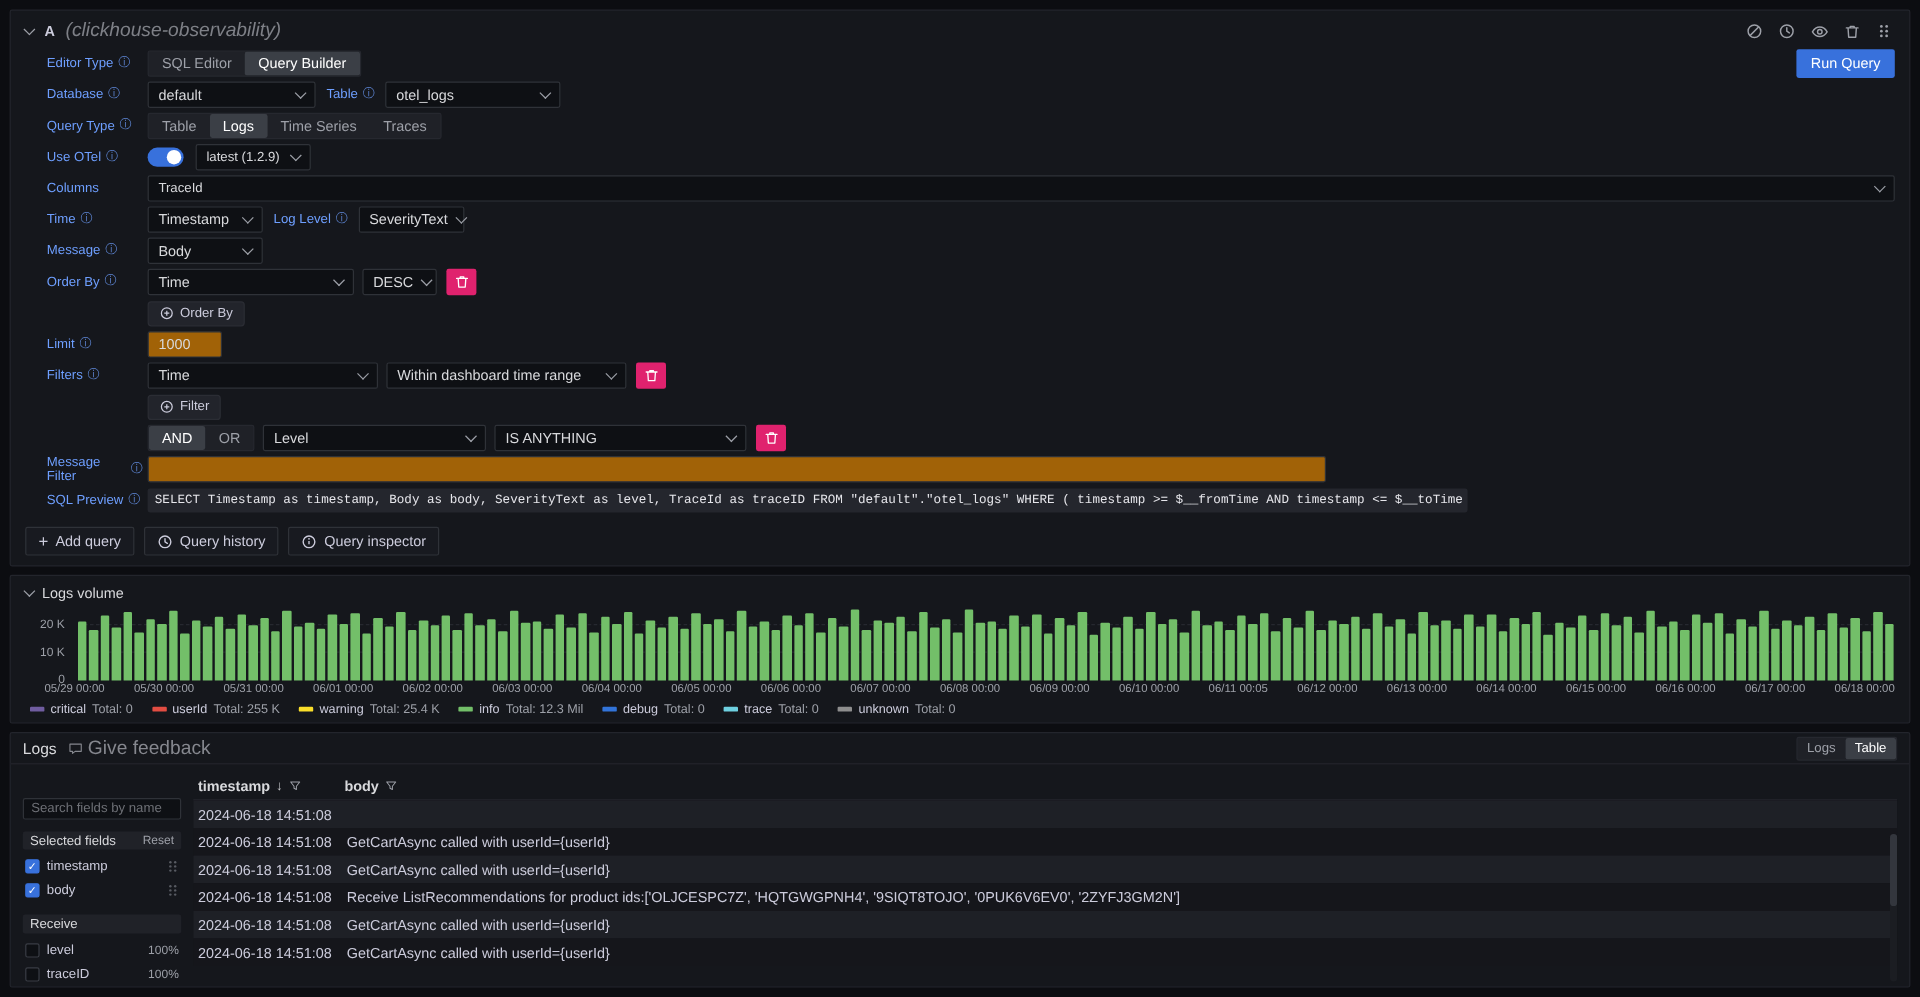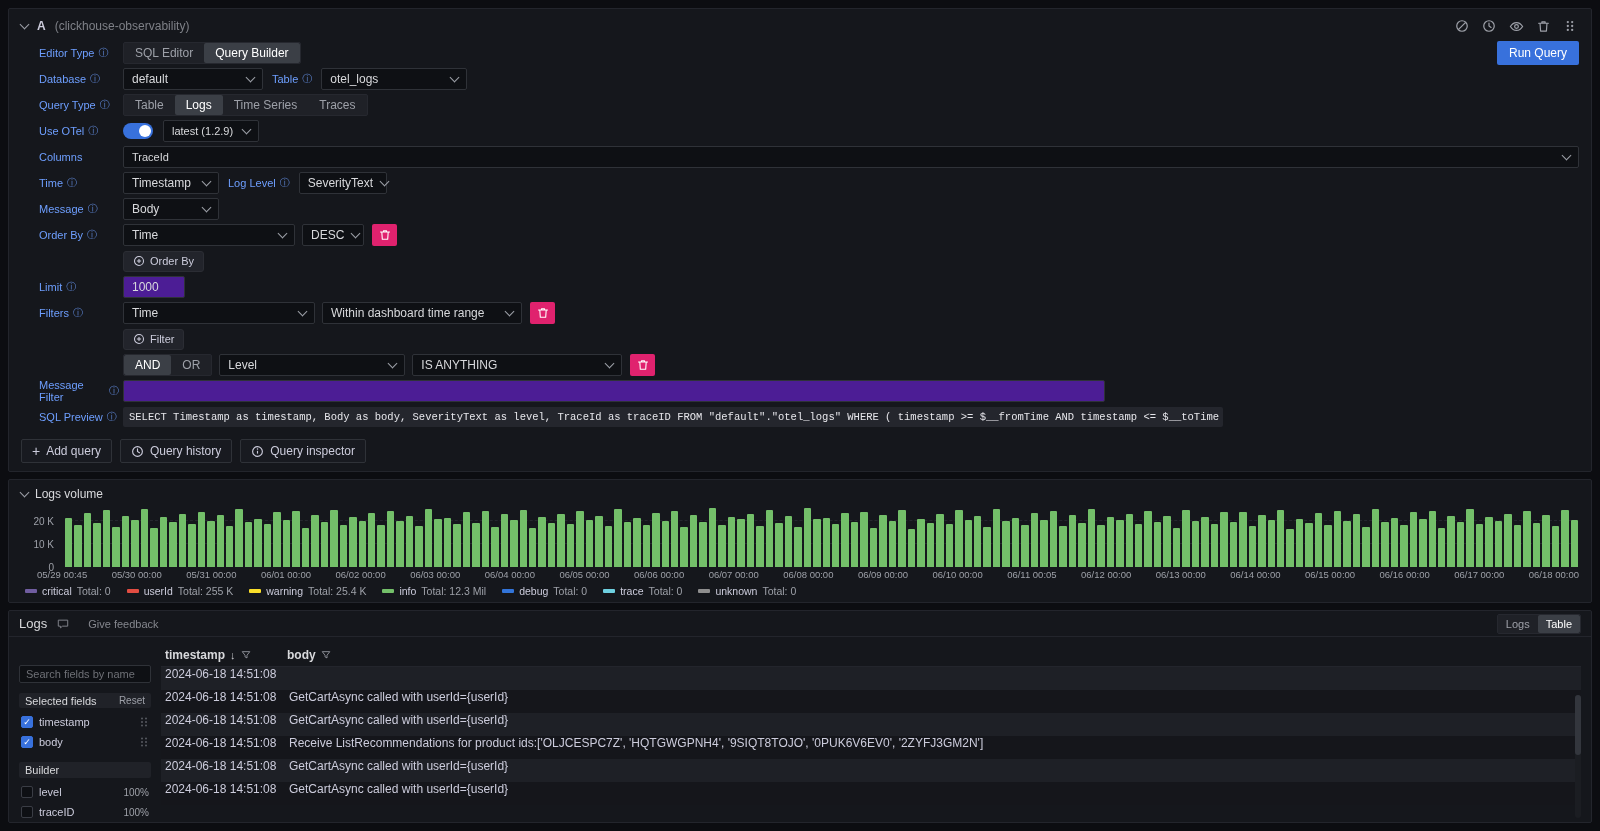--- a/index.html
+++ b/index.html
@@ -5,33 +5,33 @@
   * { margin:0; padding:0; box-sizing:border-box; }
   html,body { width:1600px; height:831px; overflow:hidden; }
   body { background:#0c0d11; font-family:"Liberation Sans", sans-serif; color:#ccccdc; font-size:12px; }
   .page { width:1600px; height:831px; padding:8px; display:flex; flex-direction:column; gap:7px; overflow:hidden; }
   .panel { background:#15171c; border:1px solid #23252c; border-radius:2px; }
 
   
   .query-panel { padding:6px 12px 8px; flex:none; }
   .q-header { display:flex; align-items:center; gap:9px; height:22px; }
   .refid { font-weight:700; font-size:12px; color:#ccccdc; }
-  .ds { color:#7e8087; font-size:12px; }
+  .ds { font-style:italic; color:#7e8087; font-size:16px; }
   .spacer { flex:1; }
   .hicon { color:#9da0a8; width:18px; height:18px; display:flex; align-items:center; justify-content:center; cursor:pointer; }
   .chev { width:7px; height:7px; border-right:1.5px solid #9da0a8; border-bottom:1.5px solid #9da0a8; transform:rotate(45deg); flex:none; margin-top:-3px; }
   .q-body { margin-left:18px; margin-top:4px; }
   .row { display:flex; align-items:center; margin-bottom:2px; min-height:24px; }
   .row.indent { margin-left:84px; }
   .flabel { width:80px; min-width:80px; margin-right:4px; display:flex; align-items:center; gap:4px; color:#6e9fff; font-size:11px; font-weight:500; }
   .inline-label { display:flex; align-items:center; gap:4px; color:#6e9fff; font-size:11px; font-weight:500; margin:0 9px; }
   .info { color:#6e9fff; opacity:.8; font-size:10px; cursor:pointer; line-height:1; }
   .select { height:22px; background:#0e1014; border:1px solid #2f3238; border-radius:2px; display:flex; align-items:center; justify-content:space-between; padding:0 8px; gap:8px; font-size:12px; color:#d8d9dc; cursor:pointer; }
   .select .chev { border-color:#9da0a8; }
-  .input { height:22px; background:#4c1d95; border:1px solid #2f3238; border-radius:2px; color:#d8d9dc; font-size:12px; padding:0 8px; font-family:inherit; }
+  .input { height:22px; background:#a16207; border:1px solid #2f3238; border-radius:2px; color:#d8d9dc; font-size:12px; padding:0 8px; font-family:inherit; }
   .radio-group { display:flex; background:#1f2127; border-radius:2px; overflow:hidden; height:22px; border:1px solid #26282f; }
   .radio { background:transparent; border:none; color:#9da0a8; font-size:12px; padding:0 11px; cursor:pointer; font-family:inherit; height:100%; }
   .radio.active { background:#3b3f46; color:#ffffff; border-radius:2px; }
   .toggle { width:30px; height:16px; border-radius:9px; background:#3871dc; position:relative; cursor:pointer; flex:none; }
   .toggle .knob { position:absolute; top:2px; right:2px; width:12px; height:12px; border-radius:50%; background:#fff; }
   .btn-primary { background:#3871dc; color:#fff; border:none; border-radius:2px; height:24px; padding:0 12px; font-size:12px; font-weight:500; cursor:pointer; font-family:inherit; }
   .run-query { margin-left:auto; }
   .trash-btn { width:25px; height:22px; background:#e0226e; border:none; border-radius:2px; display:flex; align-items:center; justify-content:center; cursor:pointer; margin-left:8px; flex:none; }
   .ghost-btn { height:21px; display:inline-flex; align-items:center; gap:5px; background:#22242b; border:1px solid #2b2d34; border-radius:3px; color:#ccccdc; font-size:11px; padding:0 9px; cursor:pointer; font-family:inherit; }
   .sql-code { font-family:"Liberation Mono", monospace; font-size:10.5px; background:#24262d; color:#e6e6eb; padding:4px 6px; border-radius:2px; white-space:nowrap; overflow:hidden; max-width:1100px; }
@@ -52,21 +52,21 @@
   .legend { display:flex; gap:16px; margin-top:4px; margin-left:4px; align-items:center; font-size:10.5px; height:14px; }
   .legend-item { display:inline-flex; align-items:center; gap:5px; cursor:pointer; }
   .lmark { width:12px; height:4px; border-radius:1px; }
   .lname { color:#ccccdc; }
   .ltotal { color:#9da0a8; }
 
   
   .logs-panel { flex:1; display:flex; flex-direction:column; overflow:hidden; padding:0; }
   .l-header { display:flex; align-items:center; gap:10px; height:26px; padding:0 10px; border-bottom:1px solid #23252c; }
   .l-title { font-size:13px; font-weight:500; color:#d8d9dc; }
-  .feedback { display:inline-flex; align-items:center; gap:19px; color:#85878e; font-size:11px; cursor:pointer; }
+  .feedback { display:inline-flex; align-items:center; gap:4px; color:#85878e; font-size:16px; cursor:pointer; }
   .radio-group.small { height:20px; }
   .radio-group.small .radio { font-size:11px; padding:0 8px; }
   .l-body { flex:1; display:flex; gap:10px; overflow:hidden; margin-top:6px; padding:0 10px; }
   .fields-sidebar { width:132px; flex:none; display:flex; flex-direction:column; gap:4px; padding-top:22px; }
   .search-input { height:24px; width:100%; background:#0e1014; border:1px solid #2f3238; border-radius:2px; color:#d8d9dc; font-size:11px; padding:0 6px; font-family:inherit; }
   .search-input::placeholder { color:#6e7076; }
   .sec-header { display:flex; align-items:center; justify-content:space-between; background:#202228; border-radius:2px; height:22px; padding:0 6px; font-size:11px; color:#d8d9dc; margin-top:6px; }
   .reset { background:none; border:none; color:#9da0a8; font-size:10px; cursor:pointer; font-family:inherit; }
   .field-row { display:flex; align-items:center; gap:6px; height:20px; padding:0 2px; font-size:11px; color:#ccccdc; }
   .cb { width:12px; height:12px; border:1px solid #3a3d45; border-radius:2px; background:#0e1014; flex:none; display:flex; align-items:center; justify-content:center; font-size:9px; color:#fff; cursor:pointer; line-height:1; }
@@ -75,21 +75,21 @@
   .pct { margin-left:auto; color:#9da0a8; font-size:10px; }
   .table-area { flex:1; display:flex; flex-direction:column; overflow:hidden; position:relative; }
   .table-toolbar { display:flex; justify-content:flex-end; height:26px; align-items:center; }
   .download-btn { height:24px; display:inline-flex; align-items:center; gap:6px; background:#23252c; border:1px solid #2f3238; border-radius:2px; color:#ccccdc; font-size:11px; padding:0 8px; cursor:pointer; font-family:inherit; }
   .tbl-header { display:flex; height:24px; align-items:center; font-size:12px; font-weight:600; color:#d8d9dc; border-bottom:1px solid #23252c; }
   .col-ts { width:126px; flex:none; display:flex; gap:5px; align-items:center; padding-left:4px; }
   .col-body { flex:1; display:flex; gap:5px; align-items:center; }
   .sort-arrow { color:#c7c8cc; font-size:11px; }
   .funnel { color:#9da0a8; display:flex; cursor:pointer; }
   .tbl-rows { flex:1; overflow:hidden; }
-  .trow { display:flex; height:23px; font-size:12px; cursor:default; }
+  .trow { display:flex; height:23px; align-items:center; font-size:12px; cursor:default; }
   .trow.odd { background:#1e2026; }
   .trow.even { background:#15161b; }
   .cell-ts { width:126px; flex:none; padding-left:4px; white-space:nowrap; }
   .cell-body { flex:1; white-space:nowrap; overflow:hidden; padding-left:2px; }
   .vscroll { position:absolute; right:0; top:52px; bottom:4px; width:6px; border-radius:3px; background:#1b1d22; }
   .vscroll .thumb { width:6px; height:60px; border-radius:3px; background:#33363d; }
   svg { display:block; }
 </style>
 </head>
 <body>
@@ -538,21 +538,21 @@
             <div class="bar" style="height: 90.7%; background: rgb(115, 191, 105);"></div>
             <div class="bar" style="height: 70.7%; background: rgb(115, 191, 105);"></div>
             <div class="bar" style="height: 84.1%; background: rgb(115, 191, 105);"></div>
             <div class="bar" style="height: 65.9%; background: rgb(115, 191, 105);"></div>
             <div class="bar" style="height: 92.2%; background: rgb(115, 191, 105);"></div>
             <div class="bar" style="height: 76.3%; background: rgb(115, 191, 105);"></div>
           </div>
       </div>
     </div>
     <div class="x-axis">
-        <span>05/29 00:45</span>
+        <span>05/29 00:00</span>
         <span>05/30 00:00</span>
         <span>05/31 00:00</span>
         <span>06/01 00:00</span>
         <span>06/02 00:00</span>
         <span>06/03 00:00</span>
         <span>06/04 00:00</span>
         <span>06/05 00:00</span>
         <span>06/06 00:00</span>
         <span>06/07 00:00</span>
         <span>06/08 00:00</span>
@@ -653,21 +653,21 @@
                   <circle cx="7" cy="2.5" r="1"></circle>
                   <circle cx="3" cy="6" r="1"></circle>
                   <circle cx="7" cy="6" r="1"></circle>
                   <circle cx="3" cy="9.5" r="1"></circle>
                   <circle cx="7" cy="9.5" r="1"></circle>
                 </svg>
               </span>
             </div>
           </div>
         <div class="sec-header">
-          <span>Builder</span>
+          <span>Receive</span>
         </div>
         <div>
             <div class="field-row">
               <span class="cb"></span>
               <span>level</span>
               <span class="pct">100%</span>
             </div>
             <div class="field-row">
               <span class="cb"></span>
               <span>traceID</span>

